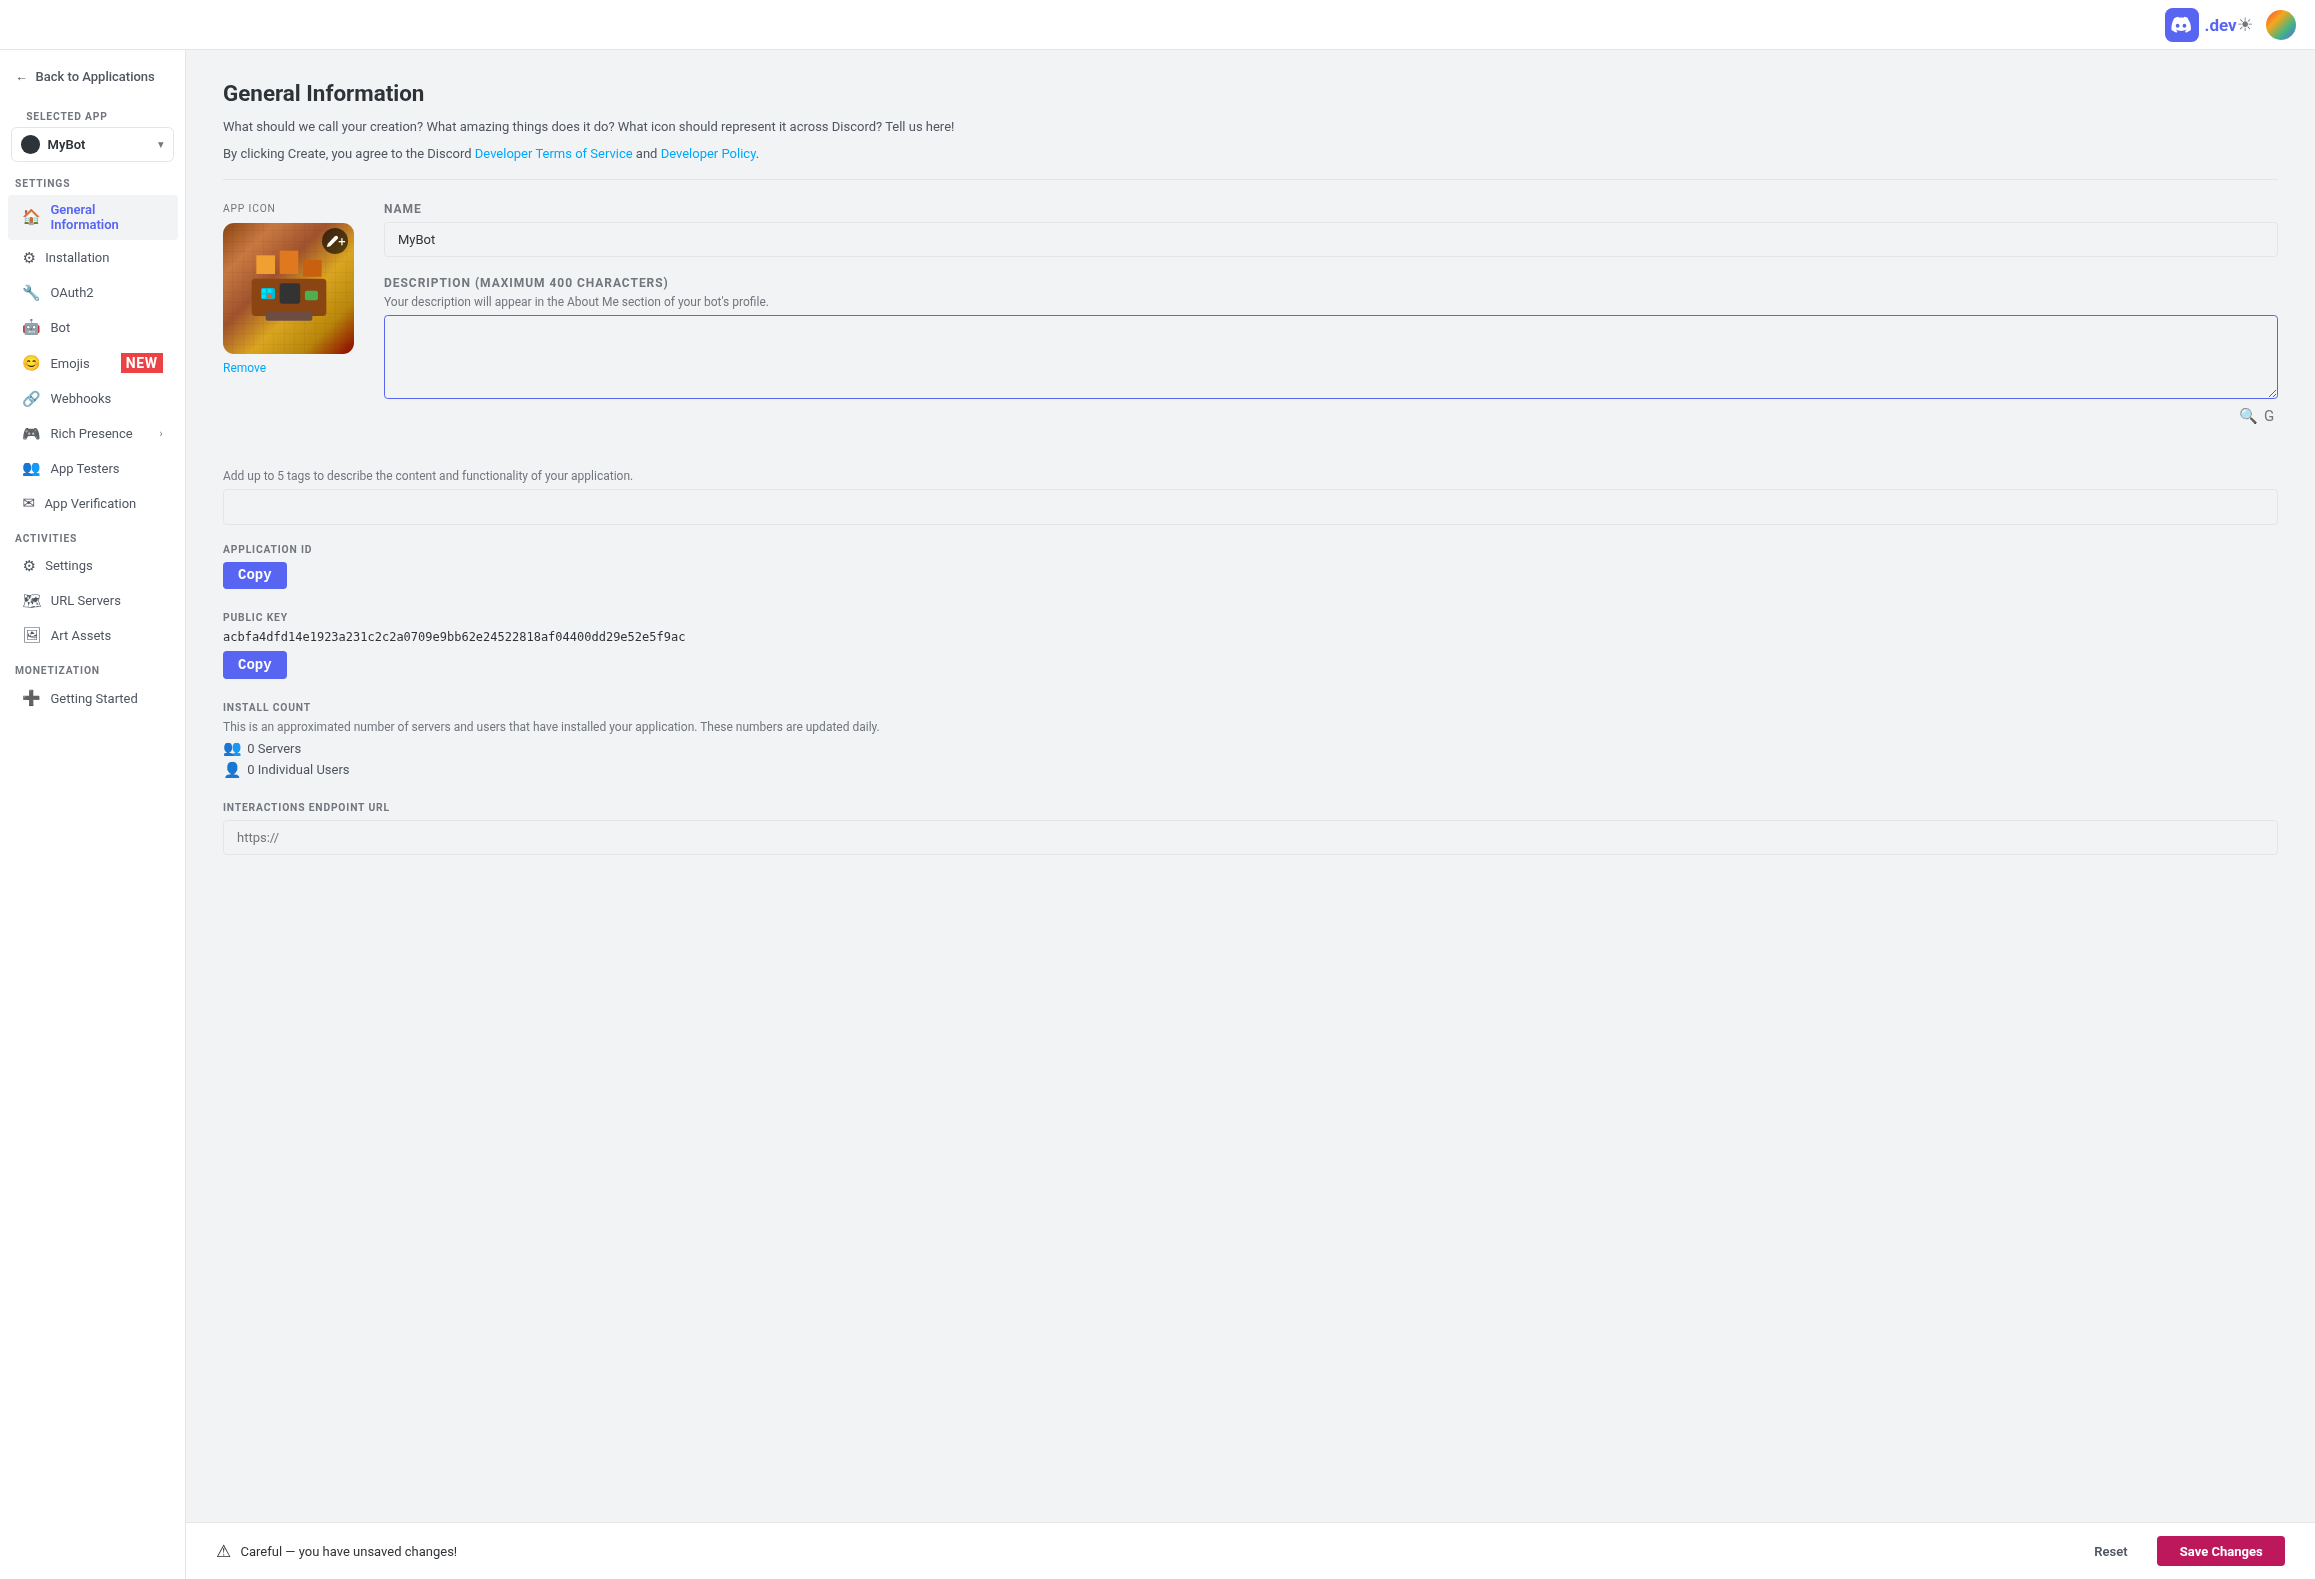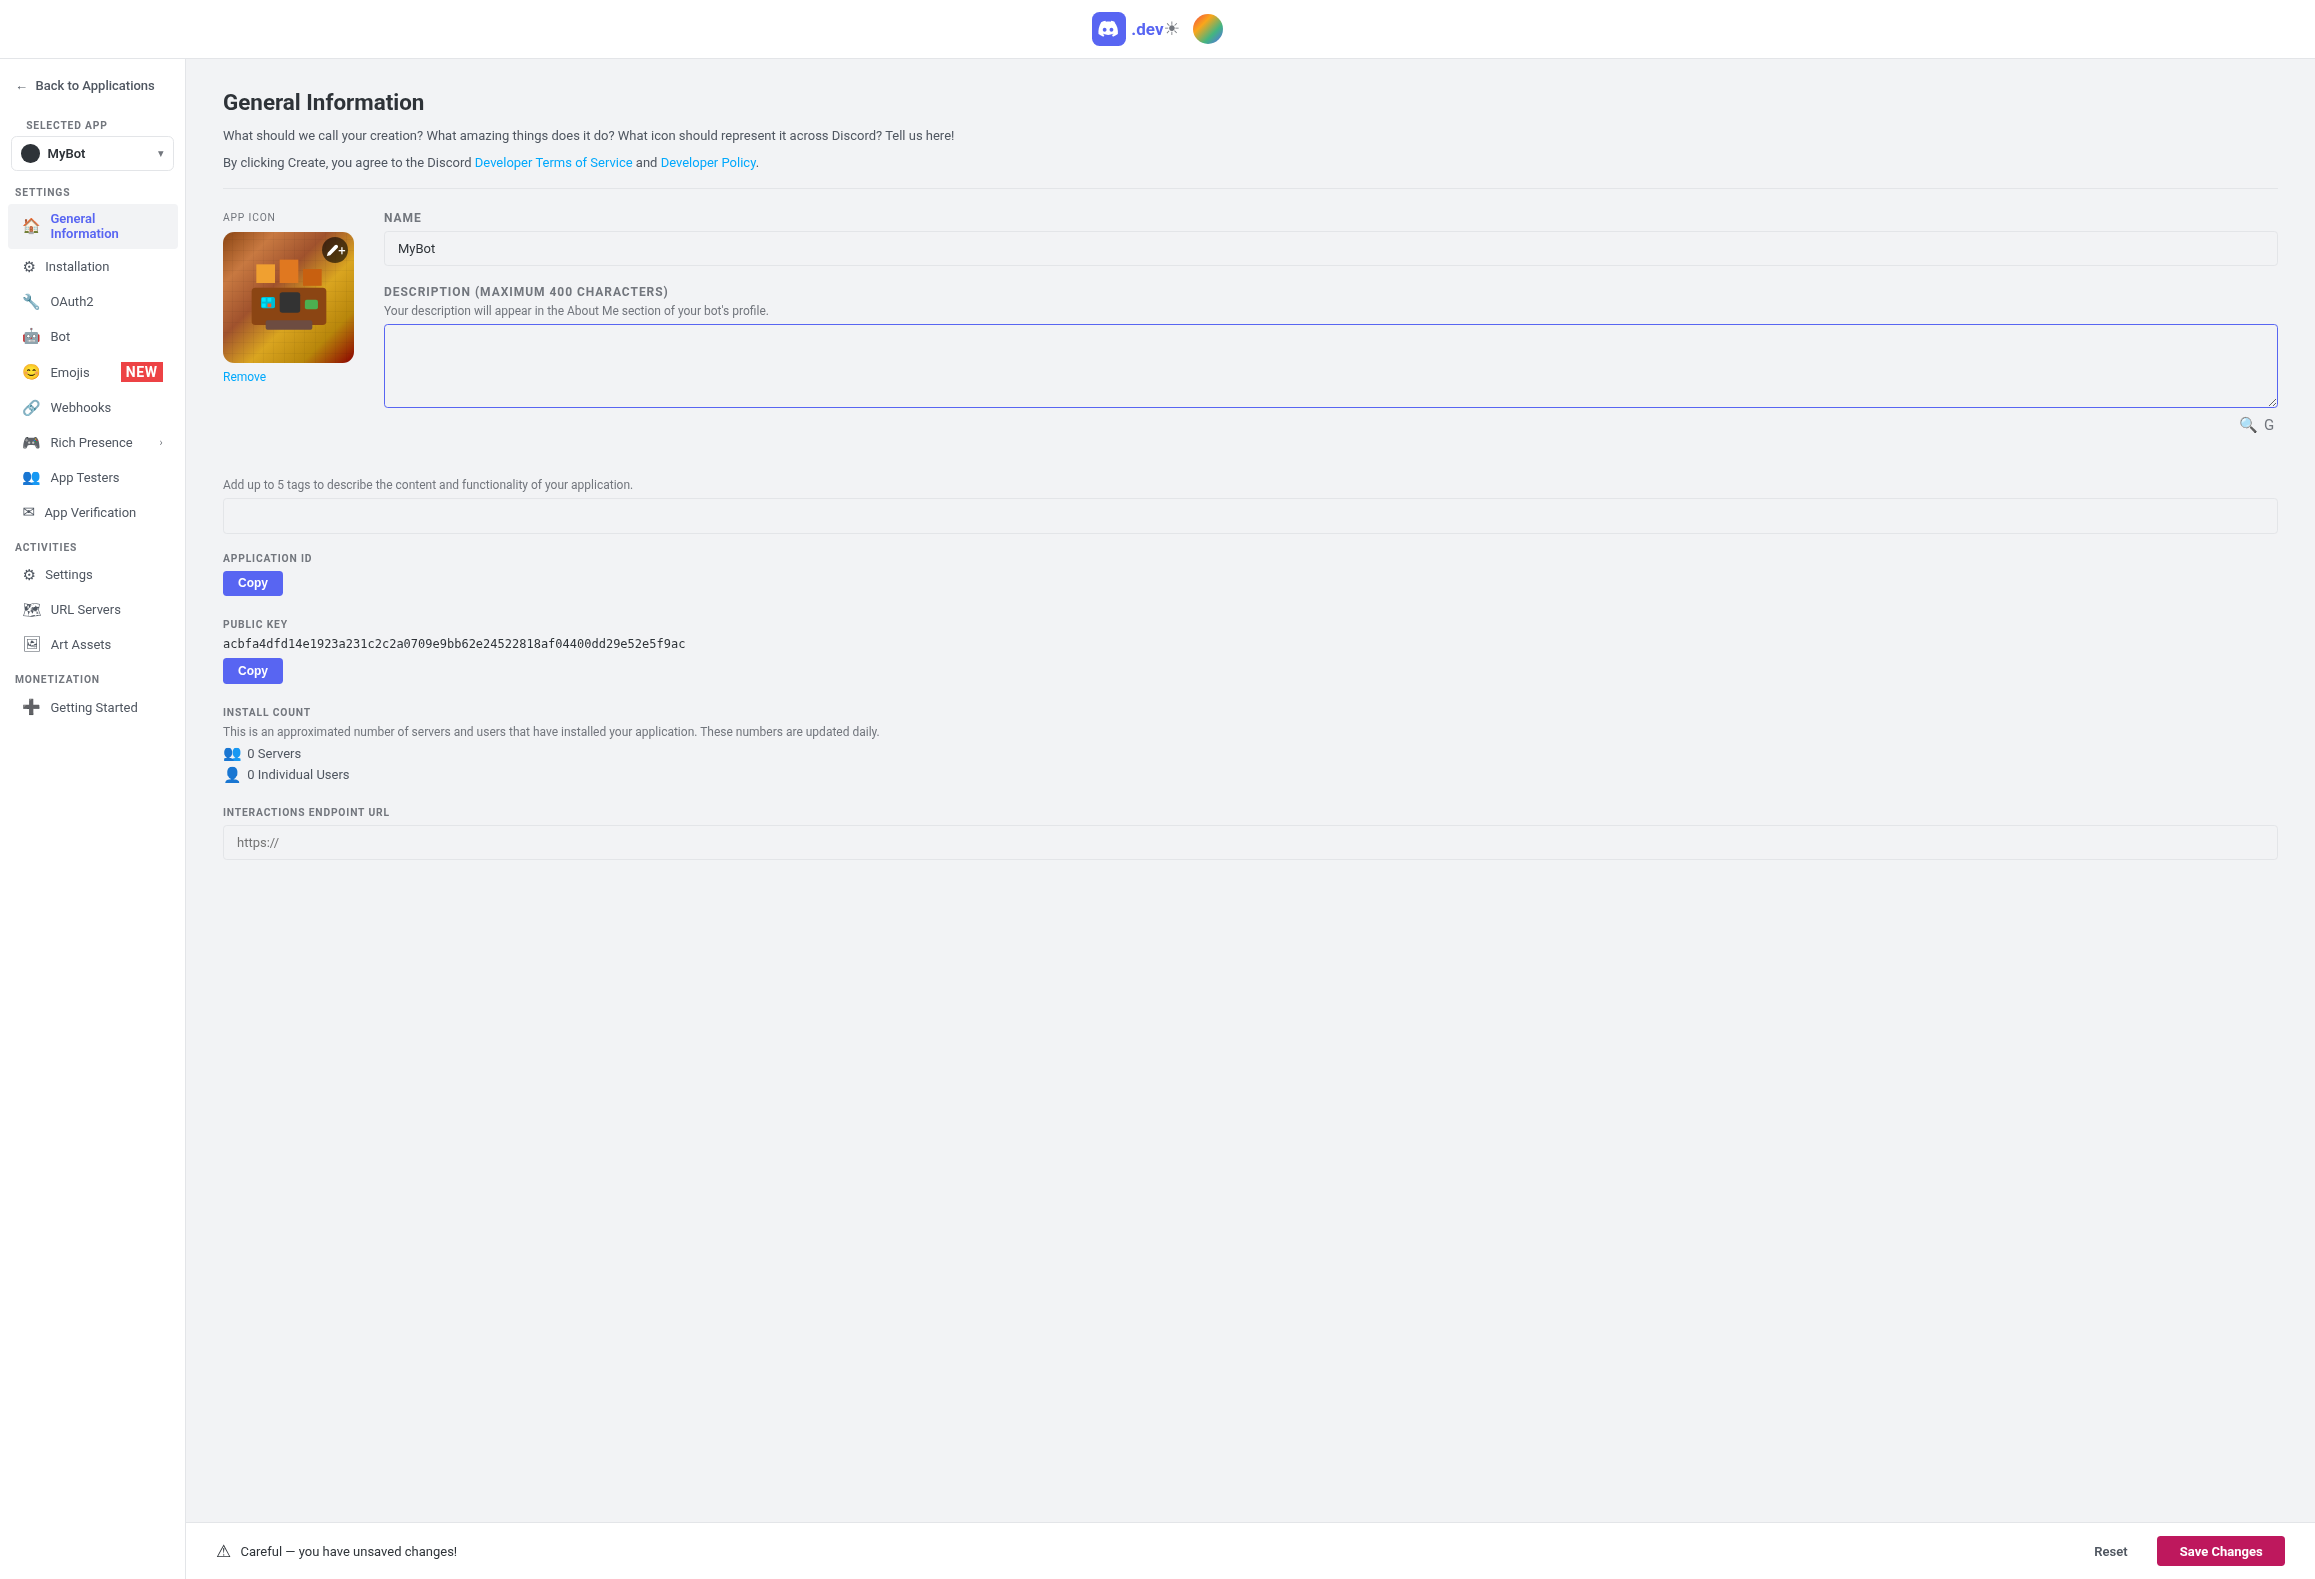--- a/index.html
+++ b/index.html
@@ -1,20 +1,20 @@
 <!DOCTYPE html>
 <html style="font-size:15px"><head>
   <meta charset="utf-8">
   <style>
     * { box-sizing: border-box; margin: 0; padding: 0; }
     body { font-family: -apple-system, BlinkMacSystemFont, 'Segoe UI', Roboto, sans-serif; background: #f2f3f5; color: #2e3338; display: flex; flex-direction: column; height: 100vh; overflow: hidden; }
 
     .top-bar {
-      display: flex; align-items: center; justify-content: center;
-      background: #fff; padding: 0 18.6px; height: 59px; border-bottom: 0.9px solid #e3e5e8;
+      display: flex; align-items: center; justify-content: flex-end;
+      background: #fff; padding: 0 18.6px; height: 50px; border-bottom: 0.9px solid #e3e5e8;
       flex-shrink: 0;
     }
     .top-bar-logo { display: flex; align-items: center; gap: 5.6px; font-weight: 700; font-size: 17px; color: #5865f2; }
     .top-bar-logo .logo-icon { width: 34px; height: 34px; }
     .top-bar-right { display: flex; align-items: center; gap: 13px; }
     .sun-icon { font-size: 18.6px; color: #72767d; cursor: pointer; }
     .avatar { width: 30px; height: 30px; border-radius: 50%; background: linear-gradient(135deg, #f04747, #faa61a, #43b581, #5865f2); cursor: pointer; }
 
     .app-body { display: flex; flex: 1; overflow: hidden; }
 
@@ -90,23 +90,23 @@
     }
     .field-hint { font-size: 12px; color: #72767d; margin-bottom: 5.6px; }
     .textarea-footer { display: flex; justify-content: flex-end; gap: 5.6px; padding: 3.7px; }
     .textarea-icon { font-size: 15px; color: #72767d; cursor: pointer; }
 
     .section-block { margin-bottom: 22.4px; }
     .section-label-sm { font-size: 10.3px; font-weight: 700; color: #72767d; letter-spacing: 0.08em; text-transform: uppercase; margin-bottom: 5.6px; }
     .section-value { font-size: 12px; color: #2e3338; margin-bottom: 7.5px; font-family: monospace; word-break: break-all; }
 
     .btn-copy {
-      display: inline-flex; align-items: center; padding: 5.6px 15px; font-size: 12px; font-weight: 600;
+      display: inline-flex; align-items: center; padding: 5.6px 15px; font-size: 14px; font-weight: 600;
       background: #5865f2; color: #fff; border: none; border-radius: 3.7px; cursor: pointer;
-      font-family: Liberation Sans, sans-serif;
+      font-family: Liberation Mono, monospace;
     }
 
     .install-count-item { display: flex; align-items: center; gap: 5.6px; font-size: 13px; color: #4f5660; margin-bottom: 3.7px; }
     .install-count-item .ic-icon { font-size: 15px; }
 
     
     .bottom-bar {
       position: fixed; bottom: 0; left: 186px; right: 0;
       background: #fff; border-top: 0.9px solid #e3e5e8;
       display: flex; align-items: center; justify-content: space-between;

